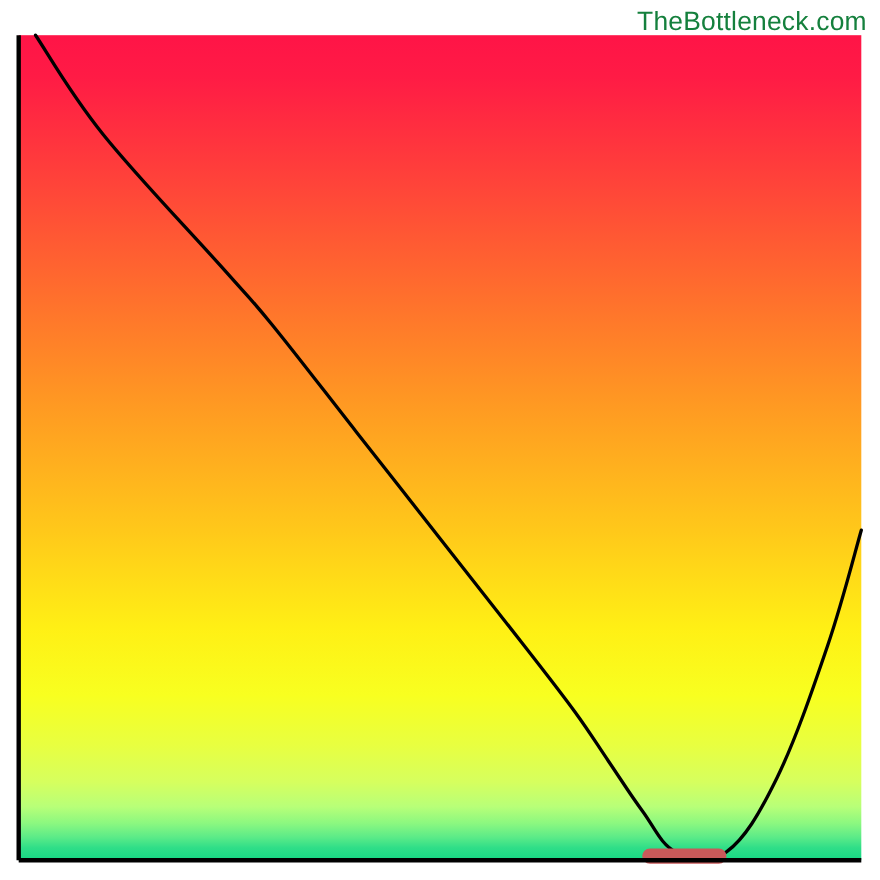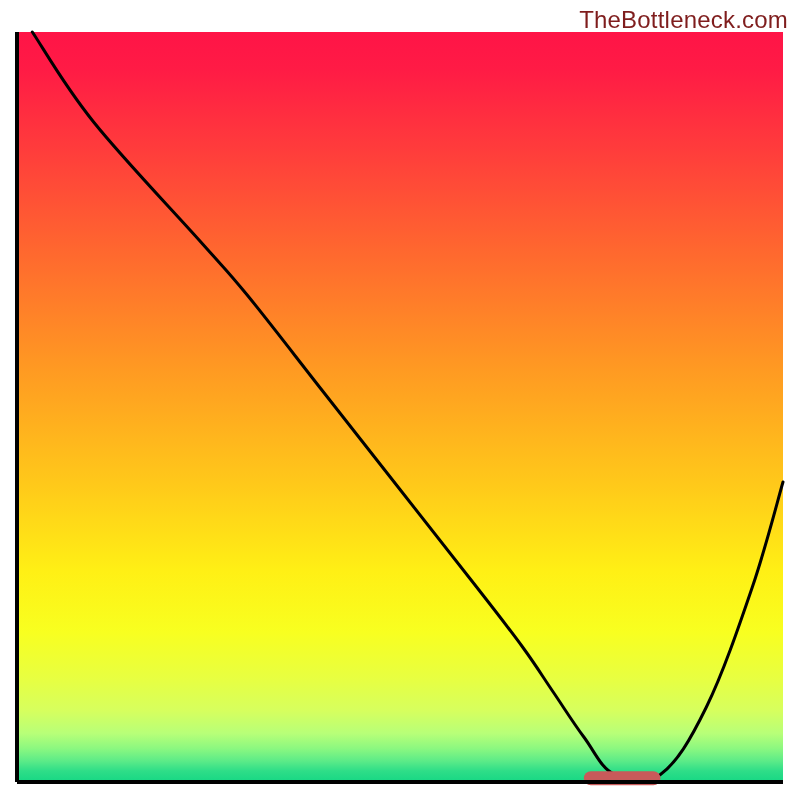--- a/index.html
+++ b/index.html
@@ -14,21 +14,21 @@
     position: relative;
     width: 800px;
     height: 800px;
   }
   .watermark {
     position: absolute;
     top: 6px;
     right: 12px;
     font-size: 24px;
     font-weight: 500;
-    color: #7f1d1d;
+    color: #15803d;
     letter-spacing: 0.2px;
     z-index: 10;
   }
   svg {
     display: block;
   }
 </style>
 </head>
 <body>
 <div class="wrapper">

